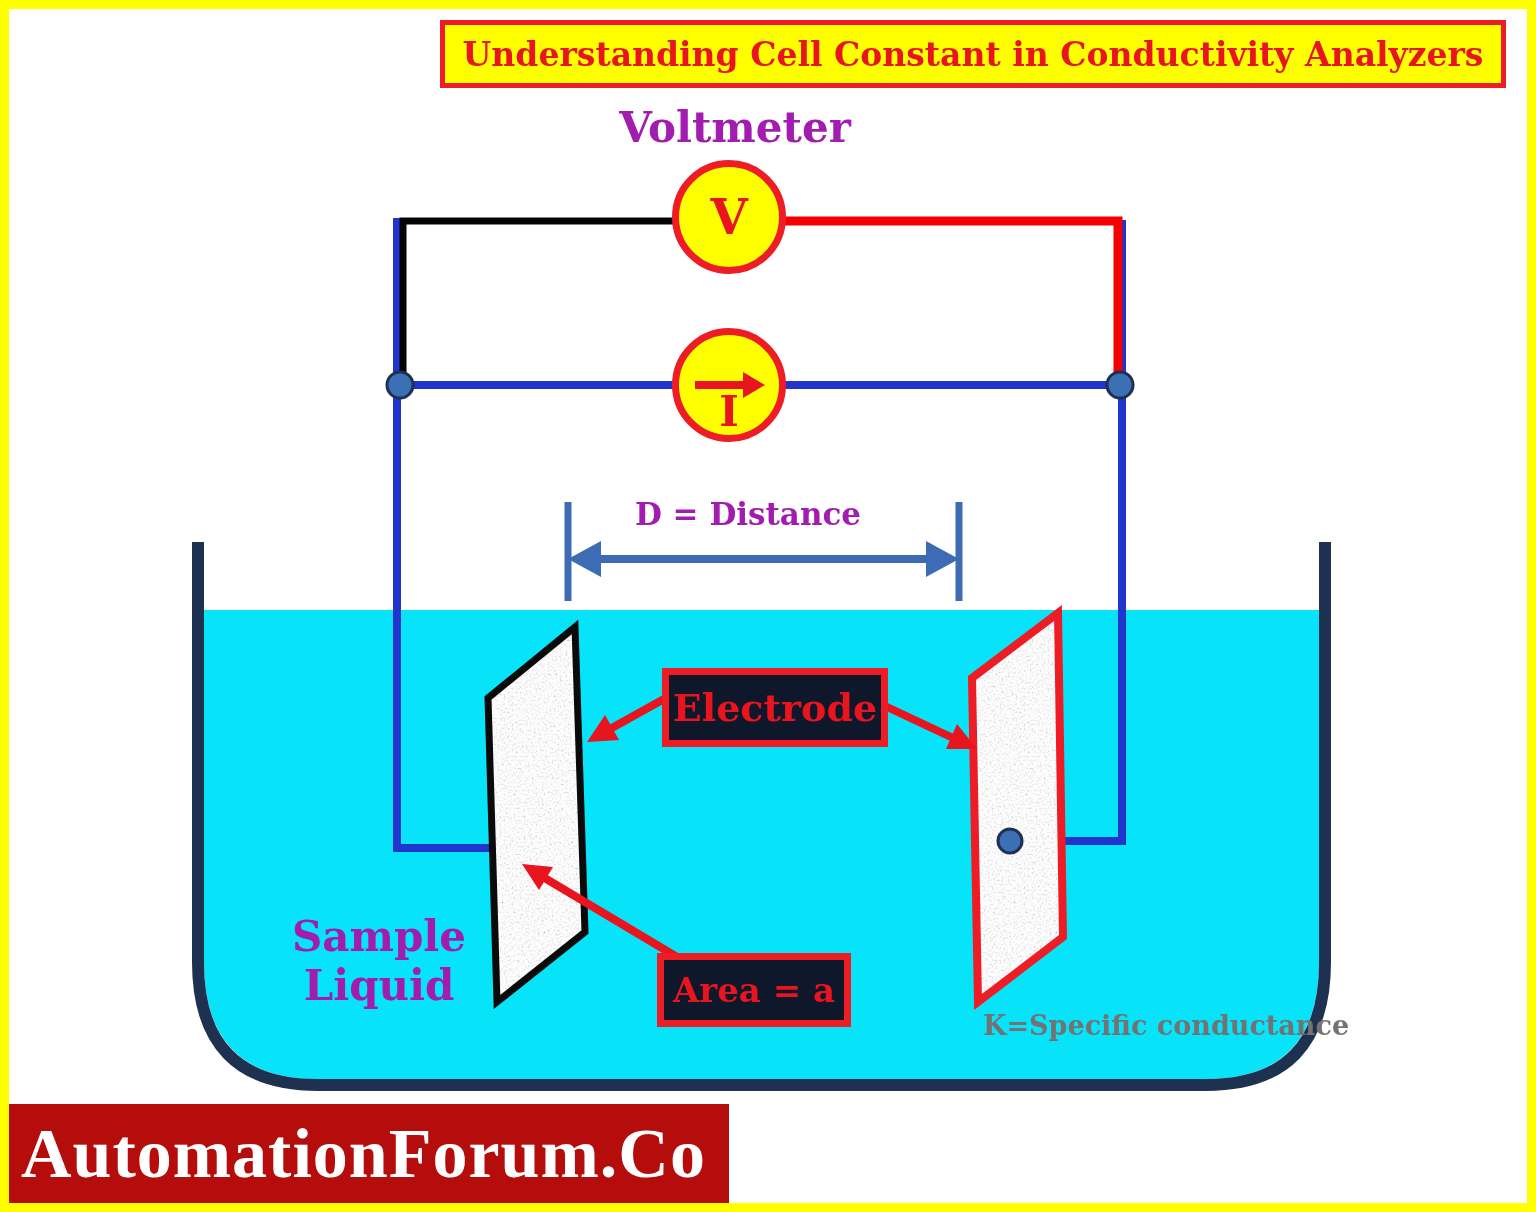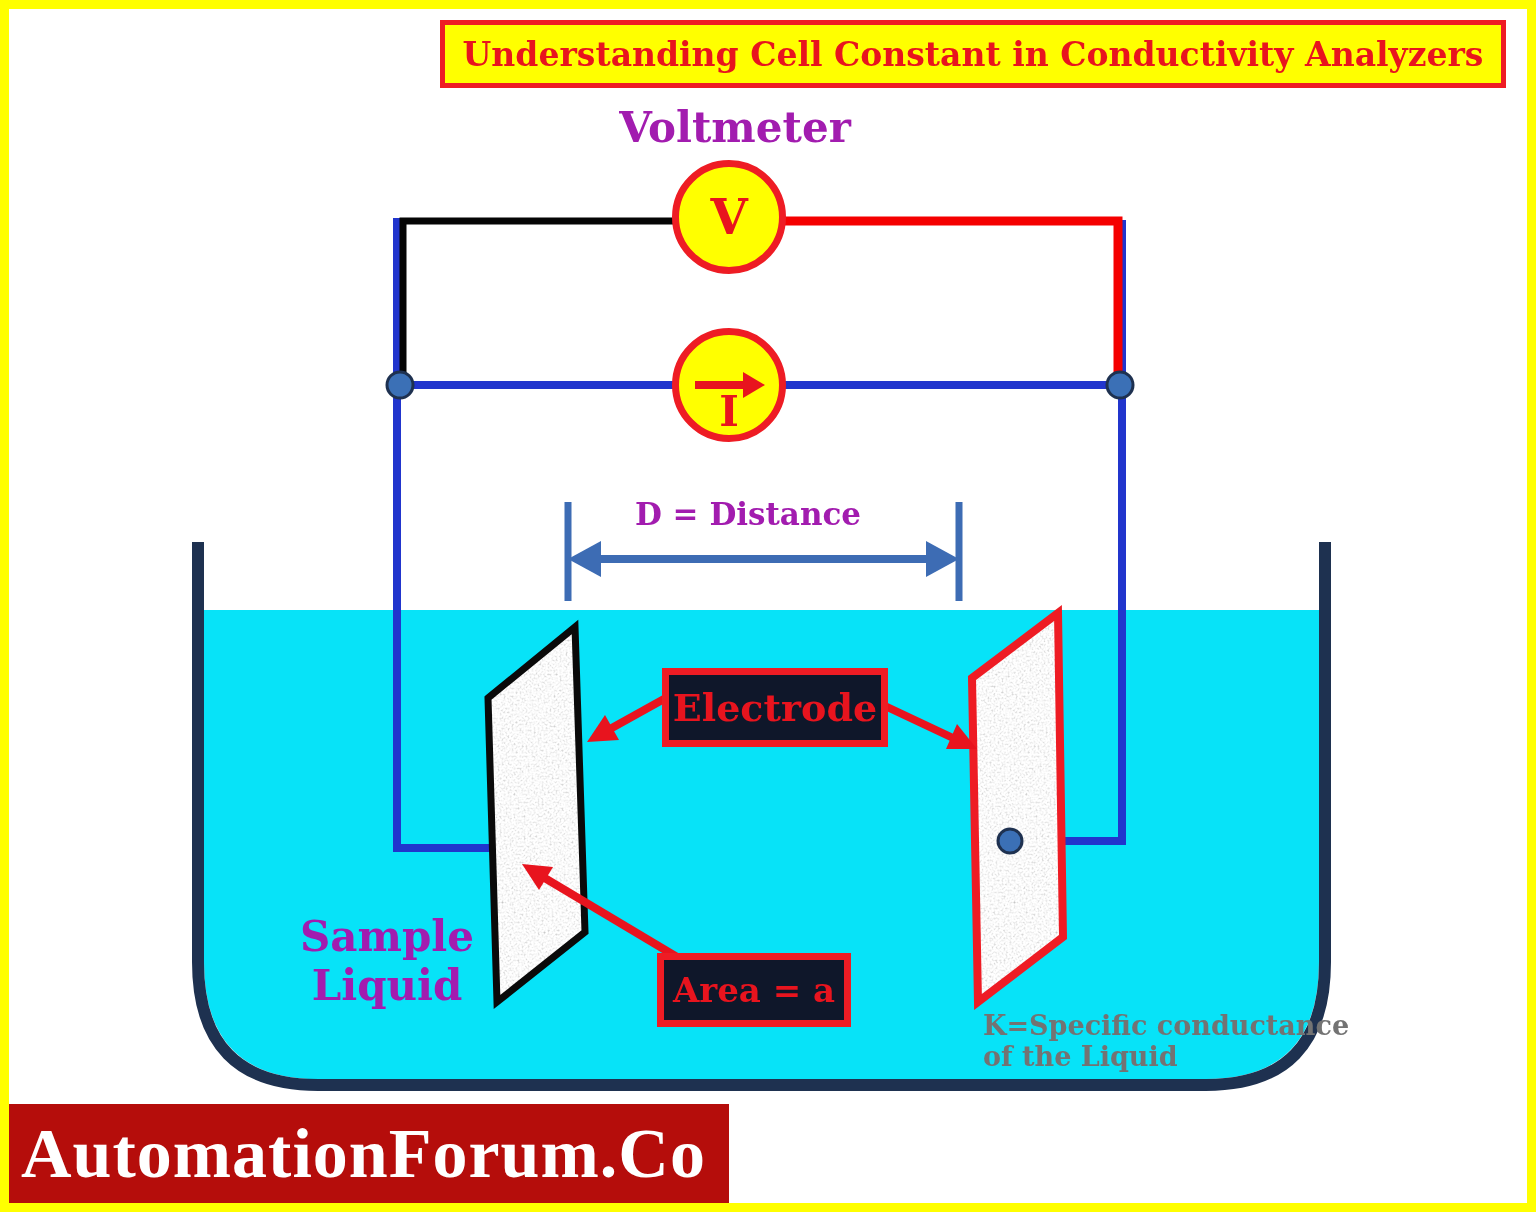--- a/index.html
+++ b/index.html
@@ -25,21 +25,21 @@
   .cs-arrow::after{content:"";position:absolute;left:100%;top:50%;transform:translateY(-50%);
                    border-left:22px solid #e8141e;border-top:13px solid transparent;border-bottom:13px solid transparent;}
   .cs-i{position:absolute;left:0;top:56px;width:100%;text-align:center;color:#e8141e;font-weight:700;font-size:42px;line-height:1;}
   .tag{position:absolute;background:#0f172a;border:7px solid #ee1c24;box-sizing:border-box;
        display:flex;align-items:center;justify-content:center;z-index:10;}
   .tag span{color:#e8141e;font-weight:700;white-space:nowrap;}
   .electrode-tag{left:662px;top:668px;width:226px;height:79px;}
   .electrode-tag span{font-size:38px;}
   .area-tag{left:657px;top:953px;width:194px;height:74px;}
   .area-tag span{font-size:34px;}
-  .sample-lbl{left:387px;top:912px;font-size:42px;text-align:center;line-height:1.17;}
+  .sample-lbl{left:379px;top:912px;font-size:42px;text-align:center;line-height:1.17;}
   .k-note{position:absolute;left:983px;top:1010px;color:#737373;font-weight:700;font-size:27px;
           line-height:1.15;z-index:10;}
   .block{display:block;}
   .logo{position:absolute;left:9px;top:1104px;width:720px;height:99px;background:#b50d0b;z-index:10;
         display:flex;align-items:center;padding-left:12px;box-sizing:border-box;}
   .logo span{color:#ffffff;font-family:"Liberation Serif", serif;font-weight:700;font-size:70px;
              letter-spacing:1px;white-space:nowrap;}
 </style>
 </head>
 <body>
@@ -115,21 +115,20 @@
     <span>Area = a</span>
   </div>
 
   <div class="lbl centered sample-lbl">
     <span class="block">Sample</span>
     <span class="block">Liquid</span>
   </div>
 
   <div class="k-note">
     <span class="block">K=Specific conductance</span>
-    <span class="block">of the Liquid</span>
   </div>
 
   <div class="logo">
     <span>AutomationForum.Co</span>
   </div>
 
   <div class="border-overlay"></div>
 </div>
 
 </body></html>

